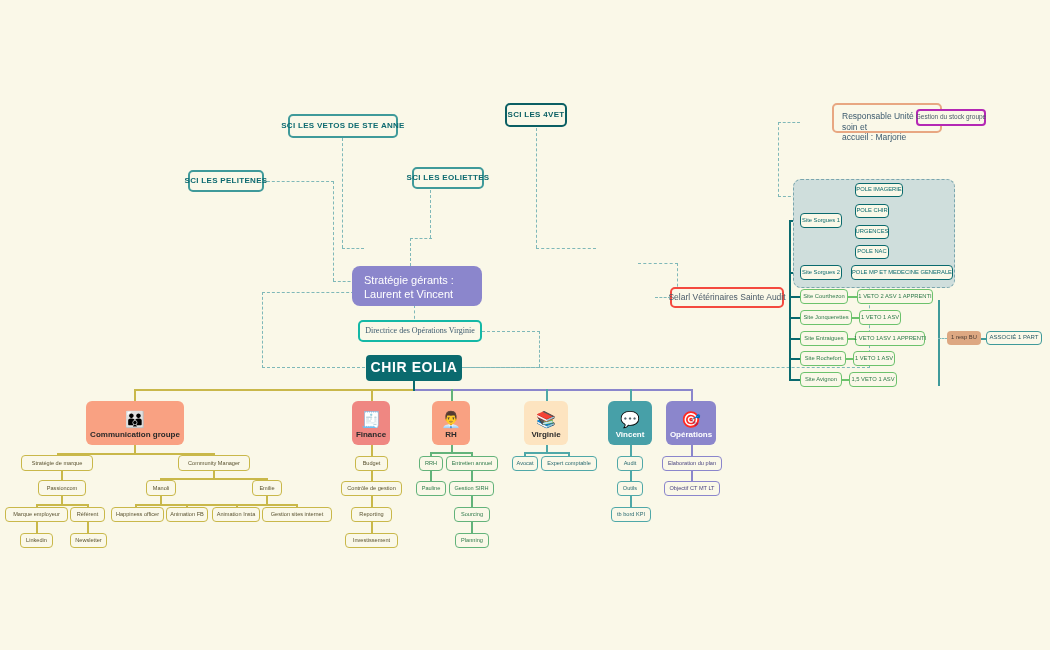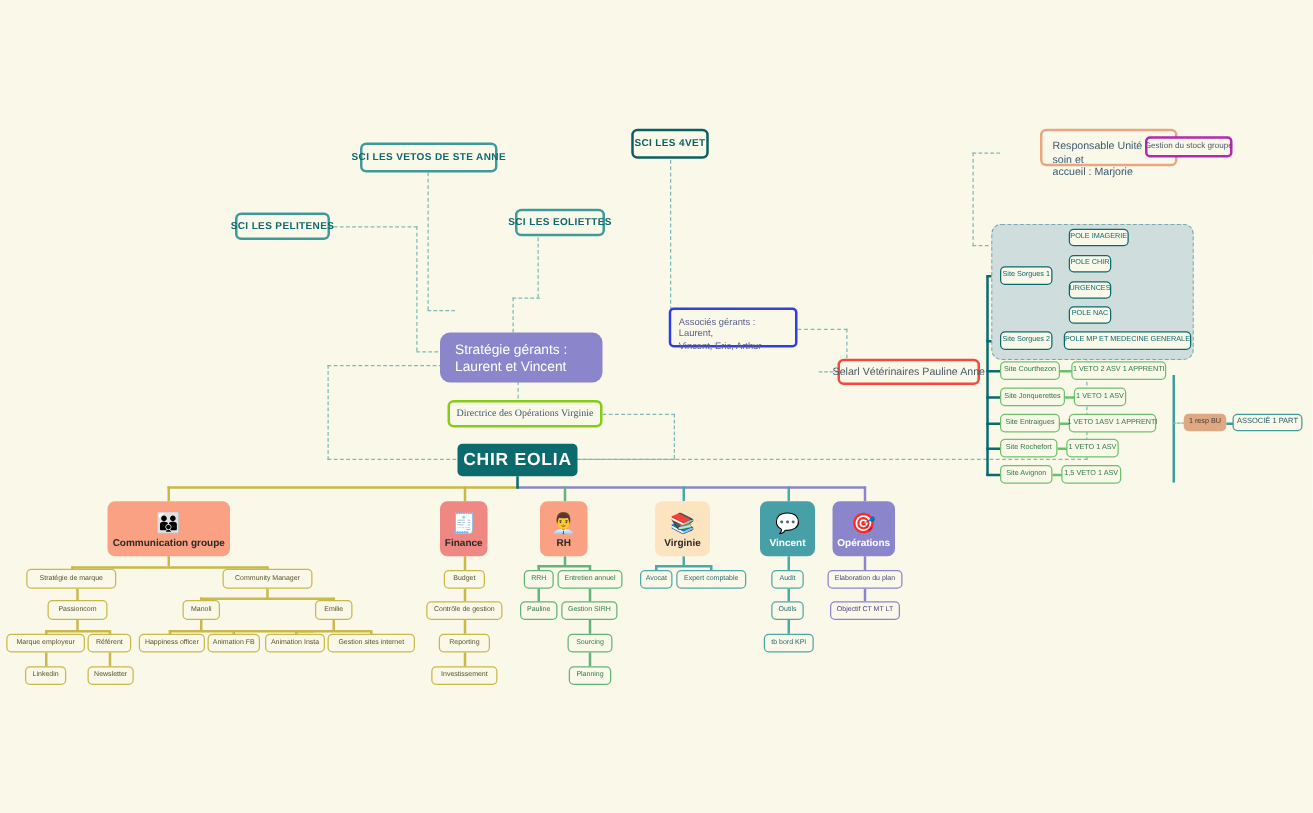--- a/index.html
+++ b/index.html
@@ -39,21 +39,21 @@
   .teal-dark{ border:2px solid #0a5f63; background:#faf8e8; color:#0a5f63;
              font-weight:bold; font-size:8px; letter-spacing:.3px; }
   .purple-fill{ background:#8b86cc; color:#ffffff; border:none; font-size:11px;
              padding:8px 12px; border-radius:8px; text-align:left; }
   .blue-out{ border:2px solid #2f3fe0; background:#faf8e8; color:#5a5f8a;
              font-size:7.5px; padding:5px 6px; text-align:left; border-radius:4px;}
   .peach-out{ border:2px solid #e8a782; background:#faf8e8; color:#3c5a6e;
              font-size:8.5px; padding:6px 8px; text-align:left; border-radius:5px;}
   .magenta-out{ border:2px solid #b428b4; background:#faf8e8; color:#4a5a68;
              font-size:6.5px; border-radius:4px;}
-  .salmon-out{ border:2px solid #84cc16; background:#faf8e8; color:#3c5a6e;
+  .salmon-out{ border:2px solid #14b8a6; background:#faf8e8; color:#3c5a6e;
              font-size:8px; border-radius:5px; font-family:"Liberation Serif",serif;}
   .red-out{ border:2px solid #f4493f; background:#faf8e8; color:#4a5a68;
              font-size:8.5px; border-radius:5px;}
   .hub{ background:#0a6a6e; color:#ffffff; font-weight:bold; font-size:14px;
              border-radius:4px; letter-spacing:.6px; }
   .site-teal{ border:1.5px solid #0a6a6e; background:#faf8e8; color:#0a6a6e;
              font-size:5.8px; border-radius:4px; }
   .site-green{ border:1.5px solid #6cc26c; background:#faf8e8; color:#2f7a4a;
              font-size:5.8px; border-radius:4px; }
   .tan-fill{ background:#dda882; color:#4a3a30; font-size:5.8px;
@@ -111,35 +111,31 @@
   <div class="node teal-out" style="left:288px;top:114px;width:110px;height:24px;text-align:center;">SCI LES VETOS DE STE ANNE</div>
   <div class="node teal-out" style="left:188px;top:170px;width:76px;height:22px;">SCI LES PELITENES</div>
   <div class="node teal-out" style="left:412px;top:167px;width:72px;height:22px;">SCI LES EOLIETTES</div>
   <div class="node teal-dark" style="left:505px;top:103px;width:62px;height:24px;">SCI LES 4VET</div>
 
   <div class="node purple-fill multi" style="left:352px;top:266px;width:130px;height:40px;">
     <div>Stratégie gérants  :</div>
     <div>Laurent et Vincent</div>
   </div>
 
-  <div class="node blue-out multi" style="left:535px;top:246px;width:103px;height:32px;">
-    <div>Associés gérants : Laurent,</div>
-    <div>Vincent, Eric, Arthur</div>
-  </div>
 
   <div class="node salmon-out" style="left:358px;top:320px;width:124px;height:22px;">Directrice des Opérations Virginie</div>
 
   <div class="node peach-out multi" style="left:797px;top:103px;width:110px;height:30px;margin-left:35px;">
     <div>Responsable Unité de soin et</div>
     <div>accueil : Marjorie</div>
   </div>
   <div class="lnk solid-h" style="left:905px;top:117px;width:12px;background:#0a6a6e;"></div>
   <div class="node magenta-out" style="left:916px;top:109px;width:70px;height:17px;">Gestion du stock groupe</div>
 
-  <div class="node red-out" style="left:670px;top:287px;width:114px;height:21px;">Selarl Vétérinaires Pauline Anne</div>
+  <div class="node red-out" style="left:670px;top:287px;width:114px;height:21px;">Selarl Vétérinaires Sainte Audit</div>
 
   <div class="lnk solid-v" style="left:789px;top:221px;height:159px;background:#0a6a6e;"></div>
 
   <div class="lnk solid-h" style="left:789px;top:220px;width:12px;background:#0a6a6e;"></div>
   <div class="node site-teal" style="left:800px;top:213px;width:42px;height:15px;">Site Sorgues 1</div>
 
   <div class="lnk solid-h" style="left:842px;top:220px;width:10px;background:#0a6a6e;"></div>
   <div class="lnk solid-v" style="left:851px;top:190px;height:62px;background:#0a6a6e;"></div>
 
   <div class="lnk solid-h" style="left:851px;top:190px;width:6px;background:#0a6a6e;"></div>

